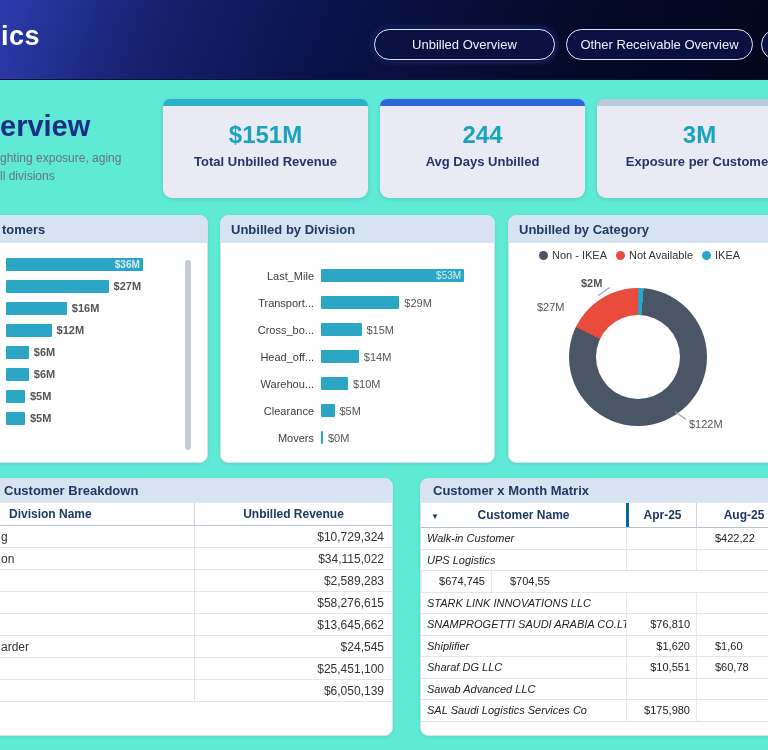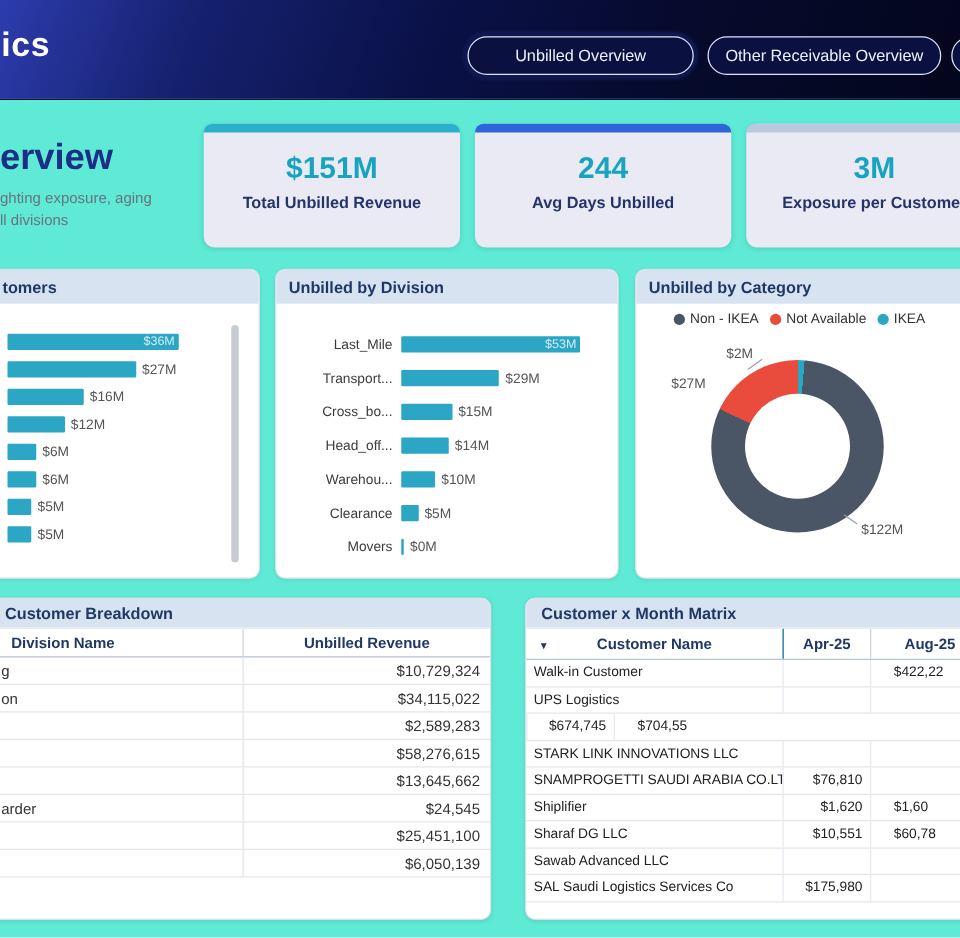--- a/index.html
+++ b/index.html
@@ -35,42 +35,42 @@
   
   .card{position:absolute;background:#fff;border:1px solid #d9dee9;border-radius:8px;
     box-shadow:0 1px 3px rgba(40,50,90,.10);}
   .strip{height:27px;background:#d7e3f1;border-radius:7px 7px 0 0;display:flex;align-items:center;
     padding-left:10px;font-size:13px;font-weight:bold;color:#1f3864;}
 
   
   #card-customers{left:-66px;top:215px;width:274px;height:248px;}
   #card-customers .strip span{margin-left:57px;}
   #customers-bars{position:absolute;left:71px;top:42px;right:18px;}
-  .crow{height:22px;display:flex;align-items:flex-end;}
+  .crow{height:22px;display:flex;align-items:flex-start;font-weight:bold;}
   .bar{height:13px;background:#2ba6c4;border-radius:1px;position:relative;flex:none;}
   .inlab{position:absolute;right:3px;top:1px;font-size:10px;color:#d3ecf4;}
   .outlab{margin-left:5px;font-size:11px;color:#555;white-space:nowrap;}
   .vscroll{position:absolute;right:16px;top:44px;width:6px;height:190px;background:#c6cbd4;border-radius:3px;}
 
   
   #card-division{left:220px;top:215px;width:275px;height:248px;}
   #division-rows{position:absolute;left:20px;top:46px;right:8px;}
   .drow{height:27px;display:flex;align-items:center;}
   .dlab{width:80px;flex:none;text-align:right;padding-right:7px;font-size:11px;color:#3c3c3c;
     white-space:nowrap;overflow:hidden;}
 
   
   #card-category{left:508px;top:215px;width:300px;height:248px;}
   #legend{position:absolute;left:10px;top:33px;display:flex;gap:9px;align-items:center;margin-left:20px;}
   .litem{display:flex;align-items:center;gap:4px;font-size:11px;color:#333;}
   .dot{width:9px;height:9px;border-radius:50%;flex:none;}
   #donut{position:absolute;left:60px;top:72px;width:138px;height:138px;border-radius:50%;}
   #donut::after{content:"";position:absolute;inset:27px;background:#fff;border-radius:50%;}
   .callout{position:absolute;font-size:11px;color:#555;}
-  #cl-2m{left:72px;top:61px;}
+  #cl-2m{left:72px;top:61px;font-weight:bold;}
   #cl-27m{left:28px;top:85px;}
   #cl-122m{left:180px;top:202px;}
   .cline{position:absolute;background:#9aa0a8;height:1px;}
   #ln-2m{left:88px;top:75px;width:14px;transform:rotate(-35deg);}
   #ln-122m{left:165px;top:199px;width:13px;transform:rotate(35deg);}
 
   
   #card-breakdown{left:-34px;top:478px;width:427px;height:258px;}
   #card-breakdown .strip{height:23px;}
   #card-breakdown .strip span{margin-left:27px;}
@@ -83,24 +83,24 @@
   .bd-c2{width:198px;flex:none;padding-right:8px;border-left:1px solid #e0e5ec;
     display:flex;align-items:center;justify-content:flex-end;}
 
   
   #card-matrix{left:420px;top:478px;width:372px;height:258px;}
   #card-matrix .strip{height:23px;padding-left:12px;}
   .mx-head{display:flex;height:26px;align-items:stretch;border-bottom:1px solid #b9c2cf;
     border-top:1px solid #e3e7ee;font-size:12px;font-weight:bold;color:#1f3864;position:relative;}
   .sorticon{position:absolute;left:10px;top:9px;font-size:8px;color:#1f3864;cursor:pointer;}
   .mx-c1h{width:205px;flex:none;display:flex;align-items:center;justify-content:center;text-align:center;}
-  .mx-c2h{width:70px;flex:none;border-left:1px solid #0369a1;display:flex;align-items:center;justify-content:center;}
+  .mx-c2h{width:70px;flex:none;border-left:3px solid #0369a1;display:flex;align-items:center;justify-content:center;}
   .mx-c3h{flex:1;border-left:1px solid #ccd3dd;display:flex;align-items:center;justify-content:center;}
   .mx-row{display:flex;height:21.5px;align-items:stretch;border-bottom:1px solid #e3e6ec;font-size:11px;color:#222;}
-  .mx-c1{width:205px;flex:none;padding-left:6px;display:flex;align-items:center;white-space:nowrap;overflow:hidden;}
+  .mx-c1{width:205px;flex:none;padding-left:6px;display:flex;align-items:center;white-space:nowrap;overflow:hidden;font-style:italic;}
   .mx-c2{width:70px;flex:none;padding-right:6px;border-left:1px solid #e6eaf0;
     display:flex;align-items:center;justify-content:flex-end;}
   .mx-c3{flex:1;padding-left:18px;border-left:1px solid #e6eaf0;display:flex;align-items:center;
     white-space:nowrap;overflow:hidden;}
 </style>
 </head>
 <body>
 
 <div class="stage">
 

